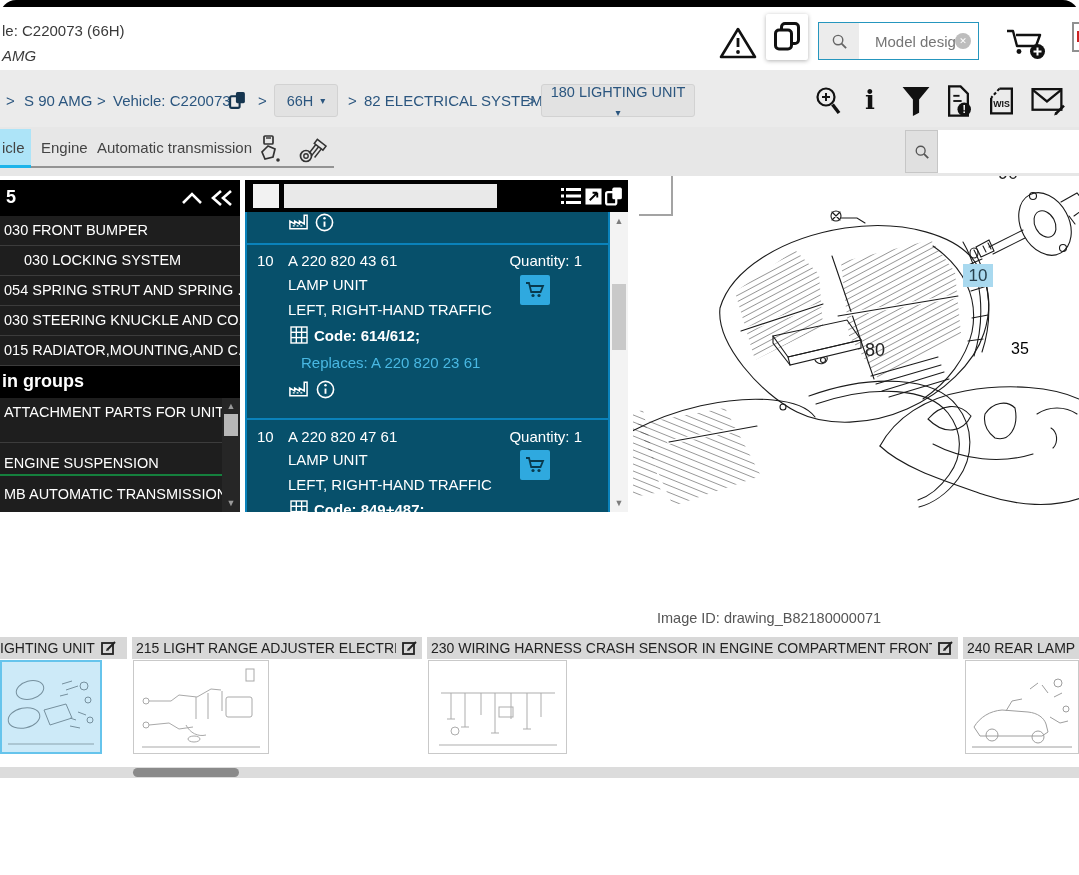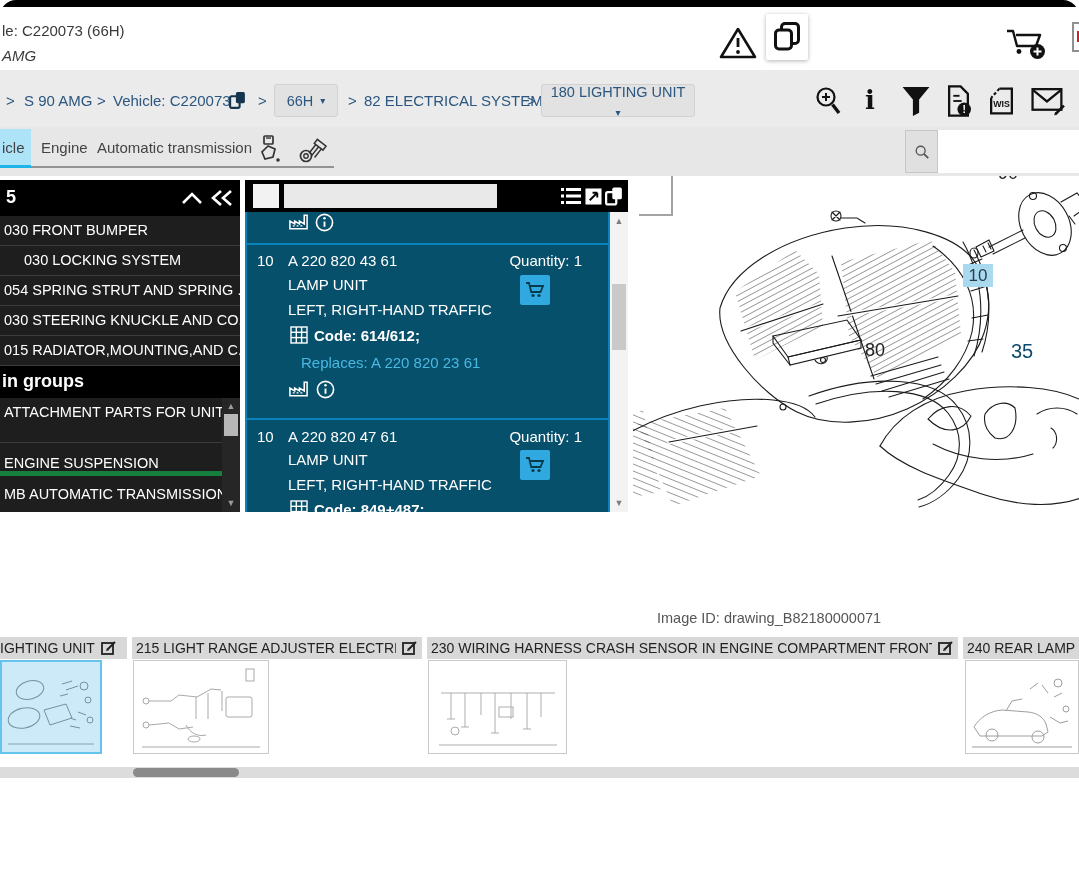--- a/index.html
+++ b/index.html
@@ -57,20 +57,32 @@
 
     <div class="abs iconbtn" style="left:766px;top:7px;width:42px;height:46px;background:#fff;box-shadow:0 1px 4px rgba(0,0,0,.3);border-radius:2px;">
       <span style="display:inline-flex;">
         <svg width="26" height="30" viewBox="0 0 26 30">
             <rect x="1.5" y="8" width="16" height="19" rx="3.5" fill="none" stroke="#111" stroke-width="3"></rect>
             <path d="M7.5 8V5A3.5 3.5 0 0 1 11 1.5h10A3.5 3.5 0 0 1 24.5 5v13a3.5 3.5 0 0 1-3.5 3.5h-2.5" fill="none" stroke="#111" stroke-width="3"></path>
           </svg>
       </span>
     </div>
 
+    <div class="abs" style="left:818px;top:15px;width:161px;height:38px;border:1px solid #2596be;box-sizing:border-box;display:flex;background:#fff;">
+      <div style="width:40px;background:#ececec;display:flex;align-items:center;justify-content:center;cursor:pointer;">
+        <span style="display:inline-flex;">
+          <svg width="17" height="17" viewBox="0 0 18 18">
+              <circle cx="7.5" cy="7.5" r="5" fill="none" stroke="#666" stroke-width="1.5"></circle>
+              <line x1="11.2" y1="11.2" x2="16" y2="16" stroke="#666" stroke-width="2"></line>
+            </svg>
+        </span>
+      </div>
+      <input style="flex: 1 1 0%; border: 0px; outline: 0px; font-size: 15px; color: rgb(85, 85, 85); padding: 0px 22px 0px 16px; min-width: 0px; background: rgb(255, 255, 255);" value="" placeholder="Model desig">
+      <div class="abs" style="right:7px;top:10px;width:16px;height:16px;border-radius:8px;background:#bdbdbd;color:#fff;font-size:9px;display:flex;align-items:center;justify-content:center;cursor:pointer;">✕</div>
+    </div>
 
     <div class="abs iconbtn" style="left:1004px;top:17px;width:44px;height:36px;">
       <svg width="44" height="36" viewBox="0 0 44 36">
           <path d="M3 7h6l4 15h19l4-11H12" fill="none" stroke="#111" stroke-width="2.4" stroke-linejoin="round"></path>
           <circle cx="15" cy="27.5" r="2.4" fill="#111"></circle>
           <circle cx="33.5" cy="27.5" r="7.5" fill="#111"></circle>
           <line x1="33.5" y1="23.5" x2="33.5" y2="31.5" stroke="#fff" stroke-width="2"></line>
           <line x1="29.5" y1="27.5" x2="37.5" y2="27.5" stroke="#fff" stroke-width="2"></line>
         </svg>
     </div>
@@ -198,21 +210,21 @@
   <div class="sbi" style="top:246px;padding-left:24px;">030 LOCKING SYSTEM</div>
   <div class="sbi" style="top:276px;">054 SPRING STRUT AND SPRING ...</div>
   <div class="sbi" style="top:306px;">030 STEERING KNUCKLE AND CO...</div>
   <div class="sbi" style="top:336px;">015 RADIATOR,MOUNTING,AND C...</div>
 
   <div class="abs sbhead" style="left:0;top:366px;width:240px;height:32px;">
     <span class="abs" style="left:2px;top:5px;">in groups</span>
   </div>
   <div class="abs" style="left:0;top:398px;width:240px;height:114px;background:#1e1e1e;">
     <div class="sbi sbi2" style="top:2px;height:43px;line-height:24px;border-bottom:1px solid #3c3c3c;">ATTACHMENT PARTS FOR UNITS</div>
-    <div class="sbi sbi2" style="top:46px;height:32px;line-height:38px;border-bottom:5px solid #15803d;">ENGINE SUSPENSION</div>
+    <div class="sbi sbi2" style="top:46px;height:32px;line-height:38px;border-bottom:2px solid #15803d;">ENGINE SUSPENSION</div>
     <div class="sbi sbi2" style="top:79px;height:32px;line-height:34px;border-bottom:0;">MB AUTOMATIC TRANSMISSION</div>
 
     <div class="abs" style="left:222px;top:0;width:18px;height:114px;background:#262626;">
       <div class="sarrow" style="left:0;top:3px;color:#9a9a9a;">▲</div>
       <div class="abs" style="left:2px;top:16px;width:14px;height:22px;background:#b7b7b7;"></div>
       <div class="sarrow" style="left:0;top:100px;color:#9a9a9a;">▼</div>
     </div>
   </div>
 
   <div class="abs" style="left:245px;top:180px;width:383px;height:32px;background:#000;">
@@ -396,21 +408,21 @@
       <path d="M295 243 C308 228 326 226 338 240 C330 256 312 260 295 243 Z"></path>
       <path d="M352 238 C360 226 374 224 382 232 C386 252 376 266 362 262 C354 256 350 248 352 238 Z"></path>
       <path d="M300 268 C330 284 368 288 400 278"></path>
       <path d="M404 238 C416 230 432 230 444 238"></path>
       <path d="M238 200 L305 181 M243 208 L308 189 M249 215 L311 196 M256 221 L316 203"></path>
       <path d="M418 252a10 12 0 0 1 2 20"></path>
     </svg>
     <div class="abs" style="left:365px;top:-13px;font-size:18px;color:#222;">90</div>
     <div class="abs" style="left:330px;top:88px;width:30px;height:23px;background:#a9d9ef;color:#27404d;font-size:17px;display:flex;align-items:center;justify-content:center;cursor:pointer;">10</div>
     <div class="abs" style="left:232px;top:164px;font-size:18px;color:#222;cursor:pointer;">80</div>
-    <div class="abs" style="left:378px;top:164px;font-size:20px;color:#0c4a6e;cursor:pointer;">35</div>
+    <div class="abs" style="left:378px;top:164px;font-size:16px;color:#000000;cursor:pointer;">35</div>
   </div>
 
   <div class="abs nw" style="left:657px;top:610px;font-size:14.5px;color:#565656;">Image ID: drawing_B82180000071</div>
 
   <div class="thlabel" style="left:0;width:127px;padding-left:0;">
     <span style="overflow:hidden;">IGHTING UNIT</span>
     <span class="editic">
       <svg width="16" height="16" viewBox="0 0 16 16">
           <rect x="1" y="3" width="11" height="11" fill="none" stroke="#222" stroke-width="1.8"></rect>
           <path d="M6.5 9.5 14 2" stroke="#222" stroke-width="2"></path>

